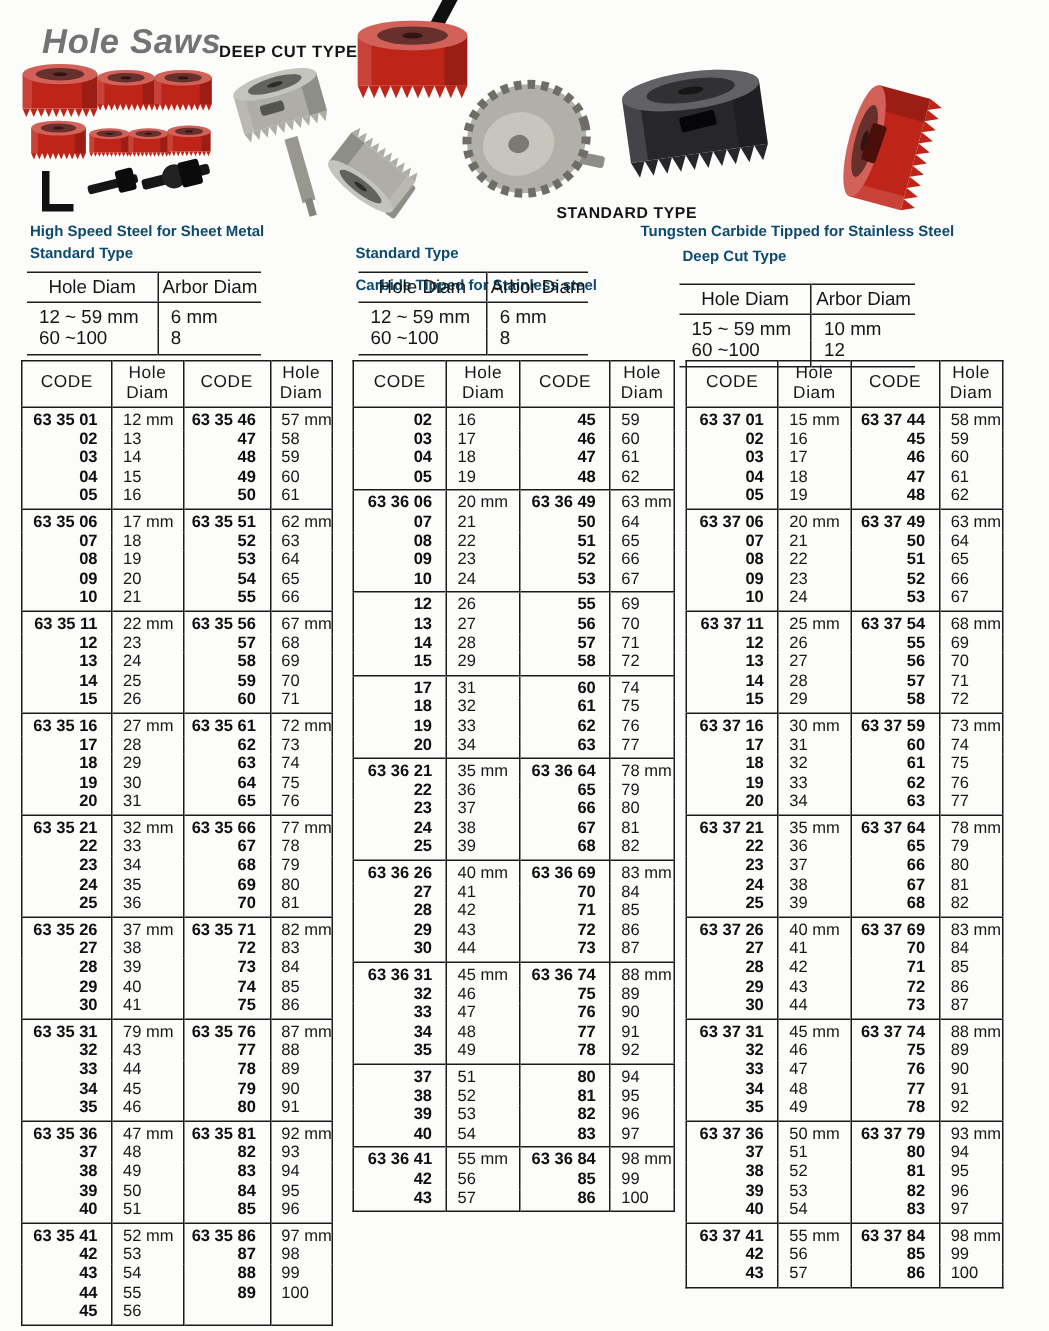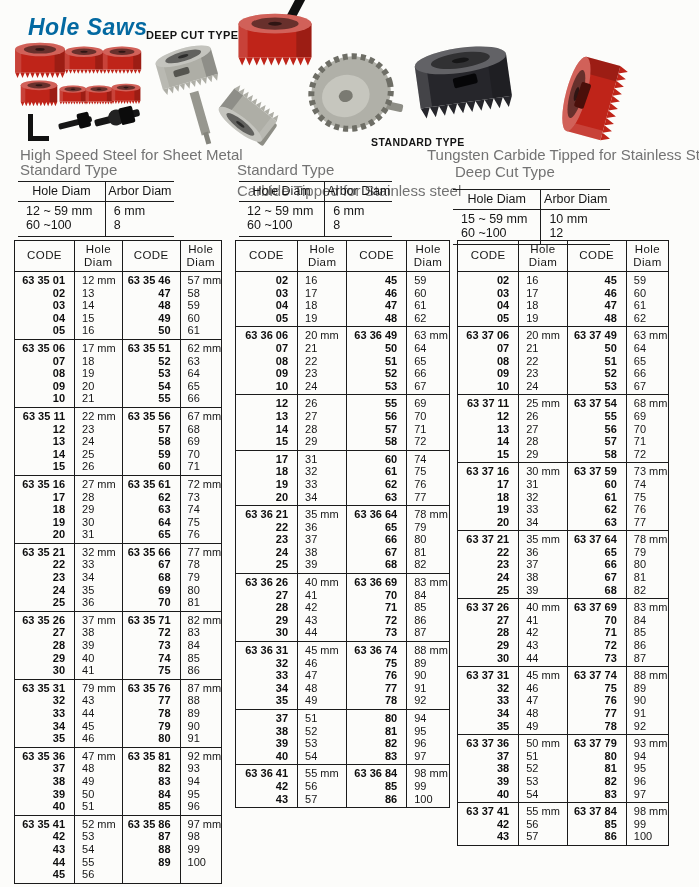--- a/index.html
+++ b/index.html
@@ -4,24 +4,24 @@
 <style>
   html,body{margin:0;padding:0;}
   body{
     width:699px;height:887px;position:relative;overflow:hidden;
     background:#fcfcfa;color:#161616;
     font-family:"Liberation Sans", sans-serif;
     -webkit-font-smoothing:antialiased;
   }
   .abs{position:absolute;}
   .page-title{
-    font-size:23px;font-weight:bold;font-style:italic;letter-spacing:.5px;color:#0369a1;
+    font-size:23px;font-weight:bold;font-style:italic;letter-spacing:.5px;color:#737373;
   }
   .photo-label{font-size:11px;font-weight:bold;color:#141414;letter-spacing:.4px;}
-  .section-title{font-size:15px;font-weight:normal;color:#737373;line-height:14px;white-space:nowrap;}
+  .section-title{font-size:10px;font-weight:bold;color:#0c4a6e;line-height:14px;white-space:nowrap;}
 
   
   table.spec-table{border-collapse:collapse;table-layout:fixed;
     border-top:1.5px solid #1d1d1d;border-bottom:1.5px solid #1d1d1d;}
   table.spec-table th{
     font-weight:normal;font-size:12.5px;text-align:center;padding:2px 2px 3px 2px;
     border-bottom:1px solid #1d1d1d;white-space:nowrap;}
   table.spec-table td{font-size:12.5px;line-height:13.5px;padding:0 0 0 8px;white-space:nowrap;vertical-align:top;}
   table.spec-table tr td:nth-child(2), table.spec-table tr th:nth-child(2){border-left:1px solid #1d1d1d;}
   table.spec-table tbody tr:first-child td{padding-top:3px;}
@@ -824,20 +824,26 @@
       <thead>
         <tr>
           <th>CODE</th>
           <th>Hole Diam</th>
           <th>CODE</th>
           <th>Hole Diam</th>
         </tr>
       </thead>
       <tbody>
         <tr>
+          <td class="code">63 37 01</td>
+          <td class="diam">15 mm</td>
+          <td class="code">63 37 44</td>
+          <td class="diam">58 mm</td>
+        </tr>
+        <tr>
           <td class="code">02</td>
           <td class="diam">16</td>
           <td class="code">45</td>
           <td class="diam">59</td>
         </tr>
         <tr>
           <td class="code">03</td>
           <td class="diam">17</td>
           <td class="code">46</td>
           <td class="diam">60</td>

